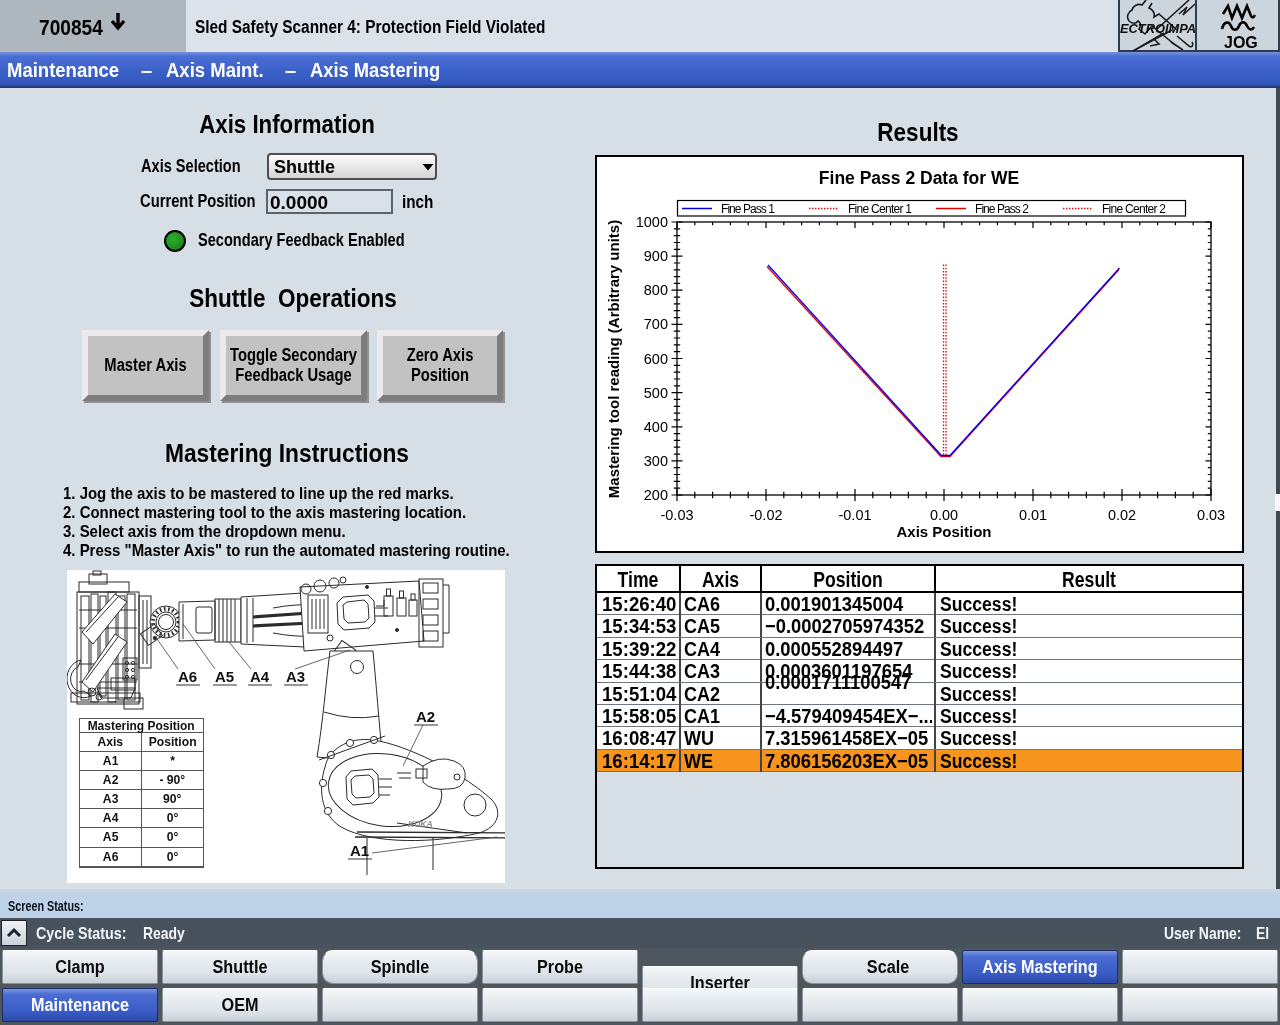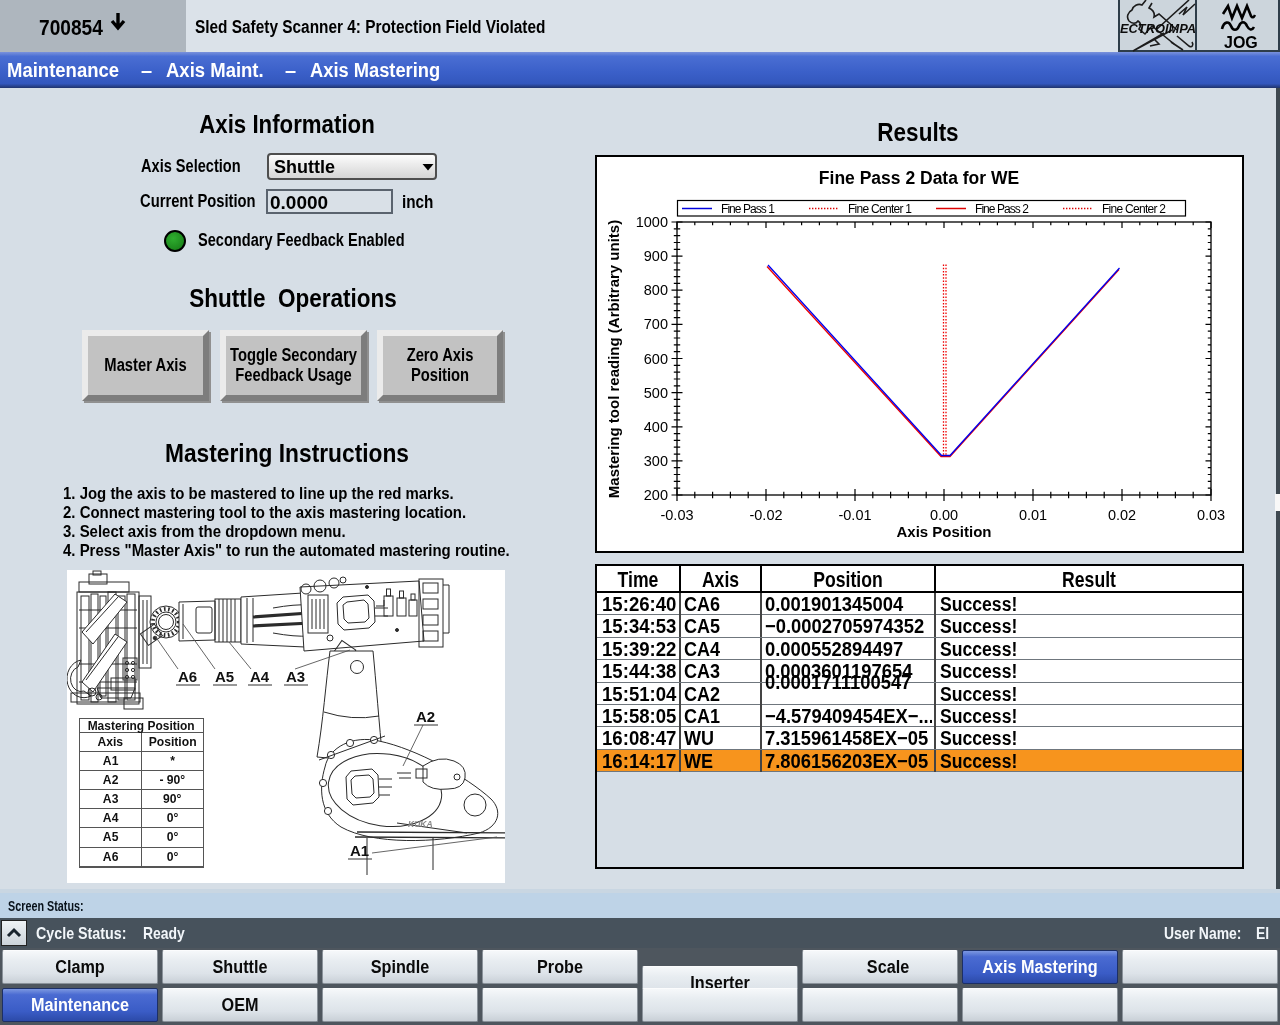--- a/index.html
+++ b/index.html
@@ -346,30 +346,30 @@
 <div class="t" style="left:143px;top:924px;font-size:17px;font-weight:700;color:#f2f6fa;white-space:nowrap;transform:scaleX(0.82);transform-origin:left center;">Ready</div>
 <div class="t" style="left:1164px;top:924px;font-size:17px;font-weight:700;color:#f2f6fa;white-space:nowrap;transform:scaleX(0.82);transform-origin:left center;">User Name:</div>
 <div class="t" style="left:1256px;top:924px;font-size:17px;font-weight:700;color:#f2f6fa;white-space:nowrap;transform:scaleX(0.82);transform-origin:left center;">El</div>
 <div class="abs" style="left:0;top:948px;width:1280px;height:77px;background:#4e565e;"></div>
 <div class="abs" style="left:2px;top:950px;width:156px;height:34px;background:linear-gradient(#f6f8fa 0%,#e8edf1 30%,#dde3e9 70%,#c9d0d7 100%);border:1px solid #8a929a;border-top:1px solid #fbfcfd;box-sizing:border-box;border-radius:2px;">
 <div style="width:100%;height:100%;display:flex;align-items:center;justify-content:center;font-size:18px;font-weight:700;color:#0a0a0a;transform:scaleX(0.90);white-space:nowrap;">Clamp</div>
 </div>
 <div class="abs" style="left:162px;top:950px;width:156px;height:34px;background:linear-gradient(#f6f8fa 0%,#e8edf1 30%,#dde3e9 70%,#c9d0d7 100%);border:1px solid #8a929a;border-top:1px solid #fbfcfd;box-sizing:border-box;border-radius:2px;">
 <div style="width:100%;height:100%;display:flex;align-items:center;justify-content:center;font-size:18px;font-weight:700;color:#0a0a0a;transform:scaleX(0.90);white-space:nowrap;">Shuttle</div>
 </div>
-<div class="abs" style="left:322px;top:950px;width:156px;height:34px;background:linear-gradient(#f6f8fa 0%,#e8edf1 30%,#dde3e9 70%,#c9d0d7 100%);border:1px solid #8a929a;border-top:1px solid #fbfcfd;box-sizing:border-box;border-radius:2px;">
+<div class="abs" style="left:322px;top:950px;width:156px;height:34px;background:linear-gradient(#f6f8fa 0%,#e8edf1 30%,#dde3e9 70%,#c9d0d7 100%);border:1px solid #8a929a;border-top:1px solid #fbfcfd;box-sizing:border-box;border-radius:11px;">
 <div style="width:100%;height:100%;display:flex;align-items:center;justify-content:center;font-size:18px;font-weight:700;color:#0a0a0a;transform:scaleX(0.90);white-space:nowrap;">Spindle</div>
 </div>
 <div class="abs" style="left:482px;top:950px;width:156px;height:34px;background:linear-gradient(#f6f8fa 0%,#e8edf1 30%,#dde3e9 70%,#c9d0d7 100%);border:1px solid #8a929a;border-top:1px solid #fbfcfd;box-sizing:border-box;border-radius:2px;">
 <div style="width:100%;height:100%;display:flex;align-items:center;justify-content:center;font-size:18px;font-weight:700;color:#0a0a0a;transform:scaleX(0.90);white-space:nowrap;">Probe</div>
 </div>
 <div class="abs" style="left:642px;top:966px;width:156px;height:34px;background:linear-gradient(#f6f8fa 0%,#e8edf1 30%,#dde3e9 70%,#c9d0d7 100%);border:1px solid #8a929a;border-top:1px solid #fbfcfd;box-sizing:border-box;border-radius:2px;">
 <div style="width:100%;height:100%;display:flex;align-items:center;justify-content:center;font-size:18px;font-weight:700;color:#0a0a0a;transform:scaleX(0.90);white-space:nowrap;">Inserter</div>
 </div>
-<div class="abs" style="left:802px;top:950px;width:156px;height:34px;background:linear-gradient(#f6f8fa 0%,#e8edf1 30%,#dde3e9 70%,#c9d0d7 100%);border:1px solid #8a929a;border-top:1px solid #fbfcfd;box-sizing:border-box;border-radius:2px;padding-left:16px;">
+<div class="abs" style="left:802px;top:950px;width:156px;height:34px;background:linear-gradient(#f6f8fa 0%,#e8edf1 30%,#dde3e9 70%,#c9d0d7 100%);border:1px solid #8a929a;border-top:1px solid #fbfcfd;box-sizing:border-box;border-radius:10px;padding-left:16px;">
 <div style="width:100%;height:100%;display:flex;align-items:center;justify-content:center;font-size:18px;font-weight:700;color:#0a0a0a;transform:scaleX(0.90);white-space:nowrap;">Scale</div>
 </div>
 <div class="abs" style="left:962px;top:950px;width:156px;height:34px;background:linear-gradient(#7b97e0 0%,#4a6bd2 18%,#3a5cc6 70%,#2c4aa8 100%);border:1px solid #1c2f66;box-sizing:border-box;border-radius:2px;">
 <div style="width:100%;height:100%;display:flex;align-items:center;justify-content:center;font-size:18px;font-weight:700;color:#fff;transform:scaleX(0.90);white-space:nowrap;">Axis Mastering</div>
 </div>
 <div class="abs" style="left:1122px;top:950px;width:156px;height:34px;background:linear-gradient(#f6f8fa 0%,#e8edf1 30%,#dde3e9 70%,#c9d0d7 100%);border:1px solid #8a929a;border-top:1px solid #fbfcfd;box-sizing:border-box;border-radius:2px;">
 </div>
 <div class="abs" style="left:2px;top:988px;width:156px;height:34px;background:linear-gradient(#7b97e0 0%,#4a6bd2 18%,#3a5cc6 70%,#2c4aa8 100%);border:1px solid #1c2f66;box-sizing:border-box;border-radius:2px;">
 <div style="width:100%;height:100%;display:flex;align-items:center;justify-content:center;font-size:18px;font-weight:700;color:#fff;transform:scaleX(0.90);white-space:nowrap;">Maintenance</div>
 </div>

